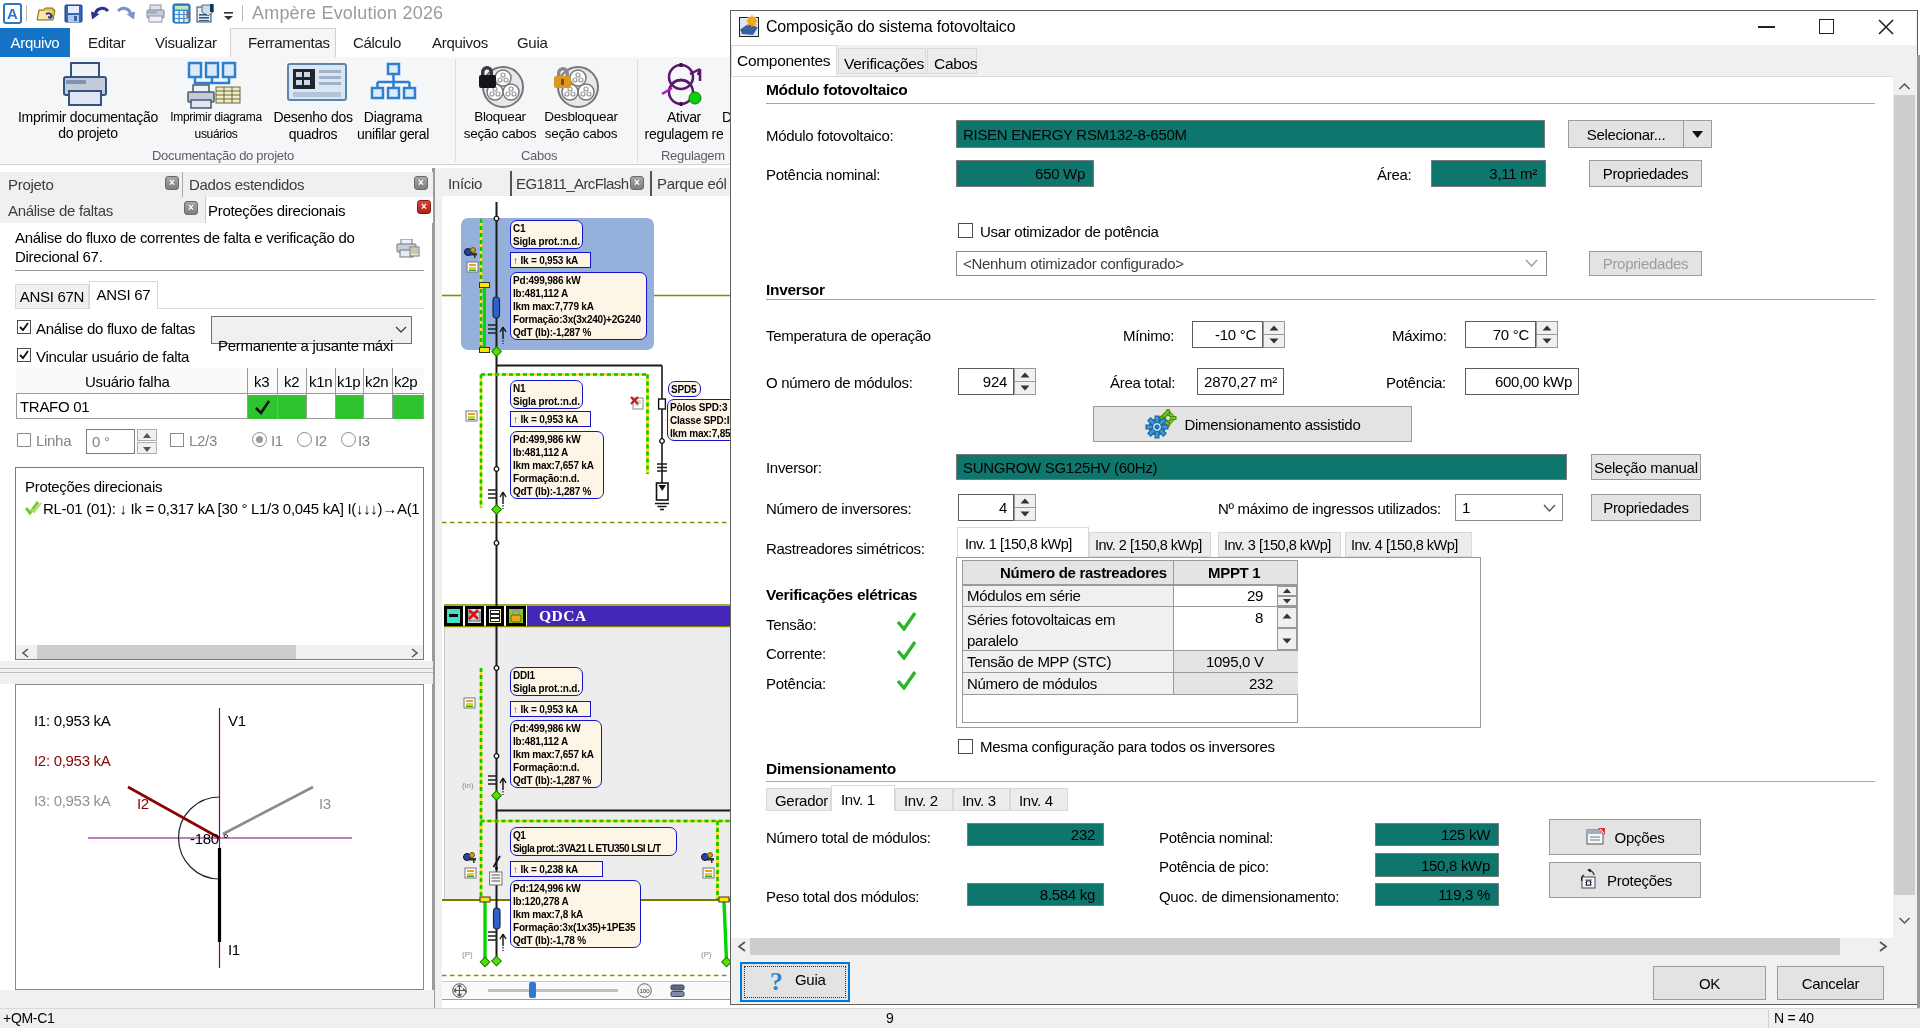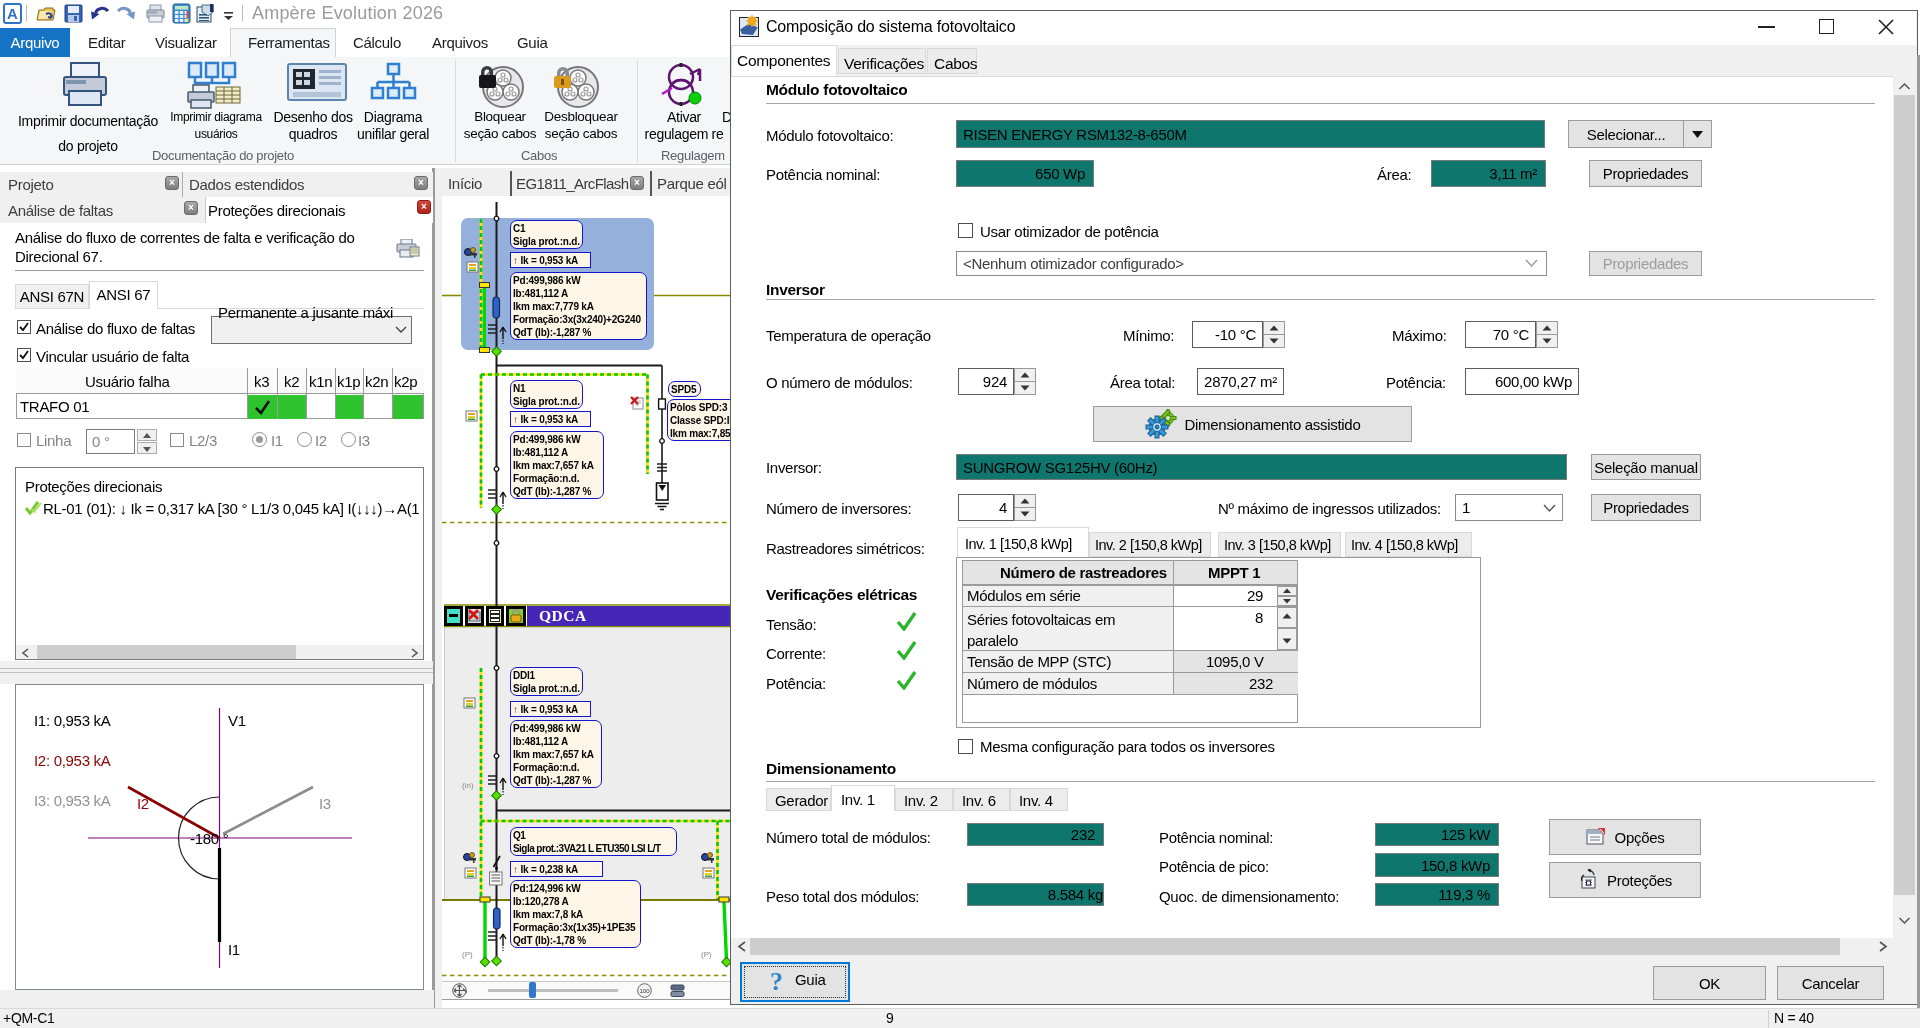--- a/index.html
+++ b/index.html
@@ -208,21 +208,21 @@
       <circle cx="21" cy="30" r="12"></circle>
       <path d="M21 1 v4 M21 40 v4" stroke="#222" stroke-width="3"></path>
       <path d="M2 32 l10 -6" stroke="#b114c8" stroke-width="2.5"></path>
       <path d="M30 12 l10 -5 m0 0 l-2 6 m2 -6 v12" stroke-width="2.5"></path>
       <path d="M13 21 c4 -4 12 -4 16 0" stroke-width="2.5"></path>
     </g>
     <circle cx="35" cy="36" r="6" fill="#0ad00a" stroke="#067d06"></circle>
   </g>
 
 </svg>
-<div class="lbl" style="left:10px;top:109px;width:156px;text-align:center;font-size:14px;line-height:25px">Imprimir documentação<br>do projeto</div>
+<div class="lbl" style="left:10px;top:109px;width:156px;text-align:center;font-size:14px;line-height:16px">Imprimir documentação<br>do projeto</div>
 <div class="lbl" style="left:144px;top:109px;width:144px;text-align:center;font-size:12px;line-height:16.5px">Imprimir diagrama<br>usuários</div>
 <div class="lbl" style="left:265px;top:109px;width:96px;text-align:center;font-size:14px;line-height:16.5px">Desenho dos<br>quadros</div>
 <div class="lbl" style="left:345px;top:109px;width:96px;text-align:center;font-size:14px;line-height:16.5px">Diagrama<br>unifilar geral</div>
 <div class="lbl" style="left:458px;top:109px;width:84px;text-align:center;font-size:13.5px;line-height:16.5px">Bloquear<br>seção cabos</div>
 <div class="lbl" style="left:539px;top:109px;width:84px;text-align:center;font-size:13.5px;line-height:16.5px">Desbloquear<br>seção cabos</div>
 <div class="lbl" style="left:642px;top:109px;width:84px;text-align:center;font-size:14px;line-height:16.5px">Ativar<br>regulagem re</div>
 <div class="lbl" style="left:722px;top:109px;font-size:14px">D</div>
 <div class="lbl" style="left:152px;top:148px;font-size:13px;color:#5d5d66">Documentação do projeto</div>
 <div class="lbl" style="left:521px;top:148px;font-size:13px;color:#5d5d66">Cabos</div>
 <div class="lbl" style="left:661px;top:148px;font-size:13px;color:#5d5d66">Regulagem</div>
@@ -452,21 +452,21 @@
 <div class="abs" style="left:89px;top:281px;width:69px;height:28px;background:#fff;border:1px solid #d9d9d9;border-bottom:none;text-align:center;line-height:26px;letter-spacing:-0.3px">ANSI 67</div>
 <div class="abs" style="left:15px;top:308px;width:409px;height:1px;background:#d9d9d9"></div>
 <div class="abs" style="left:90px;top:308px;width:67px;height:1px;background:#fff"></div>
 
 <div class="chk" style="left:17px;top:320px"></div>
 <svg class="abs" style="left:18px;top:321px" width="12" height="12">
       <path d="M2 6 l3 3 5 -7" stroke="#111" stroke-width="1.8" fill="none"></path>
     </svg>
 <div class="lbl" style="left:36px;top:320px">Análise do fluxo de faltas</div>
 <div class="abs" style="left:211px;top:316px;width:201px;height:28px;background:#f0f0f0;border:1px solid #707070"></div>
-<div class="lbl" style="left:218px;top:304px;font-size:15px">Permanente a jusante máxi</div>
+<div class="lbl" style="left:218px;top:337px;font-size:15px">Permanente a jusante máxi</div>
 <svg class="abs" style="left:395px;top:326px" width="12" height="8">
       <path d="M1 1 l5 5 5 -5" stroke="#444" stroke-width="1.4" fill="none"></path>
     </svg>
 <div class="chk" style="left:17px;top:348px"></div>
 <svg class="abs" style="left:18px;top:349px" width="12" height="12">
       <path d="M2 6 l3 3 5 -7" stroke="#111" stroke-width="1.8" fill="none"></path>
     </svg>
 <div class="lbl" style="left:36px;top:348px">Vincular usuário de falta</div>
 
 <div class="abs" style="left:16px;top:368px;width:408px;height:51px;border:1px solid #9a9a9a;background:#fff"></div>
@@ -756,30 +756,30 @@
 <div class="lbl" style="left:766px;top:760px;font-weight:bold;font-size:15.5px">Dimensionamento</div>
 <div class="abs" style="left:766px;top:781px;width:1109px;height:1px;background:#a6a6a6"></div>
 <div class="abs" style="left:766px;top:788px;width:65px;height:23px;background:#ececec;border:1px solid #d9d9d9"></div>
 <div class="abs" style="left:895px;top:788px;width:58px;height:23px;background:#ececec;border:1px solid #d9d9d9"></div>
 <div class="abs" style="left:953px;top:788px;width:57px;height:23px;background:#ececec;border:1px solid #d9d9d9"></div>
 <div class="abs" style="left:1010px;top:788px;width:58px;height:23px;background:#ececec;border:1px solid #d9d9d9"></div>
 <div class="abs" style="left:831px;top:785px;width:64px;height:26px;background:#fff;border:1px solid #d9d9d9;border-bottom:none"></div>
 <div class="lbl" style="left:775px;top:792px">Gerador</div>
 <div class="lbl" style="left:841px;top:791px">Inv. 1</div>
 <div class="lbl" style="left:904px;top:792px">Inv. 2</div>
-<div class="lbl" style="left:962px;top:792px">Inv. 6</div>
+<div class="lbl" style="left:962px;top:792px">Inv. 3</div>
 <div class="lbl" style="left:1019px;top:792px">Inv. 4</div>
 <div class="lbl" style="left:766px;top:829px">Número total de módulos:</div>
 <div class="tb ro right" style="left:967px;top:823px;width:137px;height:23px;padding-right:8px">232</div>
 <div class="lbl" style="left:1159px;top:829px">Potência nominal:</div>
 <div class="tb ro right" style="left:1375px;top:823px;width:124px;height:23px;padding-right:8px">125 kW</div>
 <div class="lbl" style="left:1159px;top:858px">Potência de pico:</div>
 <div class="tb ro right" style="left:1375px;top:853px;width:124px;height:24px;padding-right:8px">150,8 kWp</div>
 <div class="lbl" style="left:766px;top:888px">Peso total dos módulos:</div>
-<div class="tb ro right" style="left:967px;top:883px;width:137px;height:23px;">8.584 kg</div>
+<div class="tb ro right" style="left:967px;top:883px;width:137px;height:23px;padding-right:8px">8.584 kg</div>
 <div class="lbl" style="left:1159px;top:888px">Quoc. de dimensionamento:</div>
 <div class="tb ro right" style="left:1375px;top:883px;width:124px;height:23px;padding-right:8px">119,3 %</div>
 <div class="btn" style="left:1549px;top:819px;width:152px;height:36px"><svg width="22" height="20" viewBox="0 0 22 20" style="margin-right:7px">
           <rect x="1" y="3" width="16" height="14" fill="#f4f6f8" stroke="#556"></rect>
           <rect x="1" y="3" width="16" height="4" fill="#9db0c4"></rect>
           <path d="M4 10 h10 M4 13 h10" stroke="#778" stroke-width="1.2"></path>
           <path d="M12 1 l7 0 0 7 z" fill="#d33"></path>
           <path d="M14 2 l4 4" stroke="#fff" stroke-width="1"></path>
         </svg>Opções</div>
 <div class="btn" style="left:1549px;top:862px;width:152px;height:36px"><svg width="22" height="22" viewBox="0 0 22 22" style="margin-right:7px">

